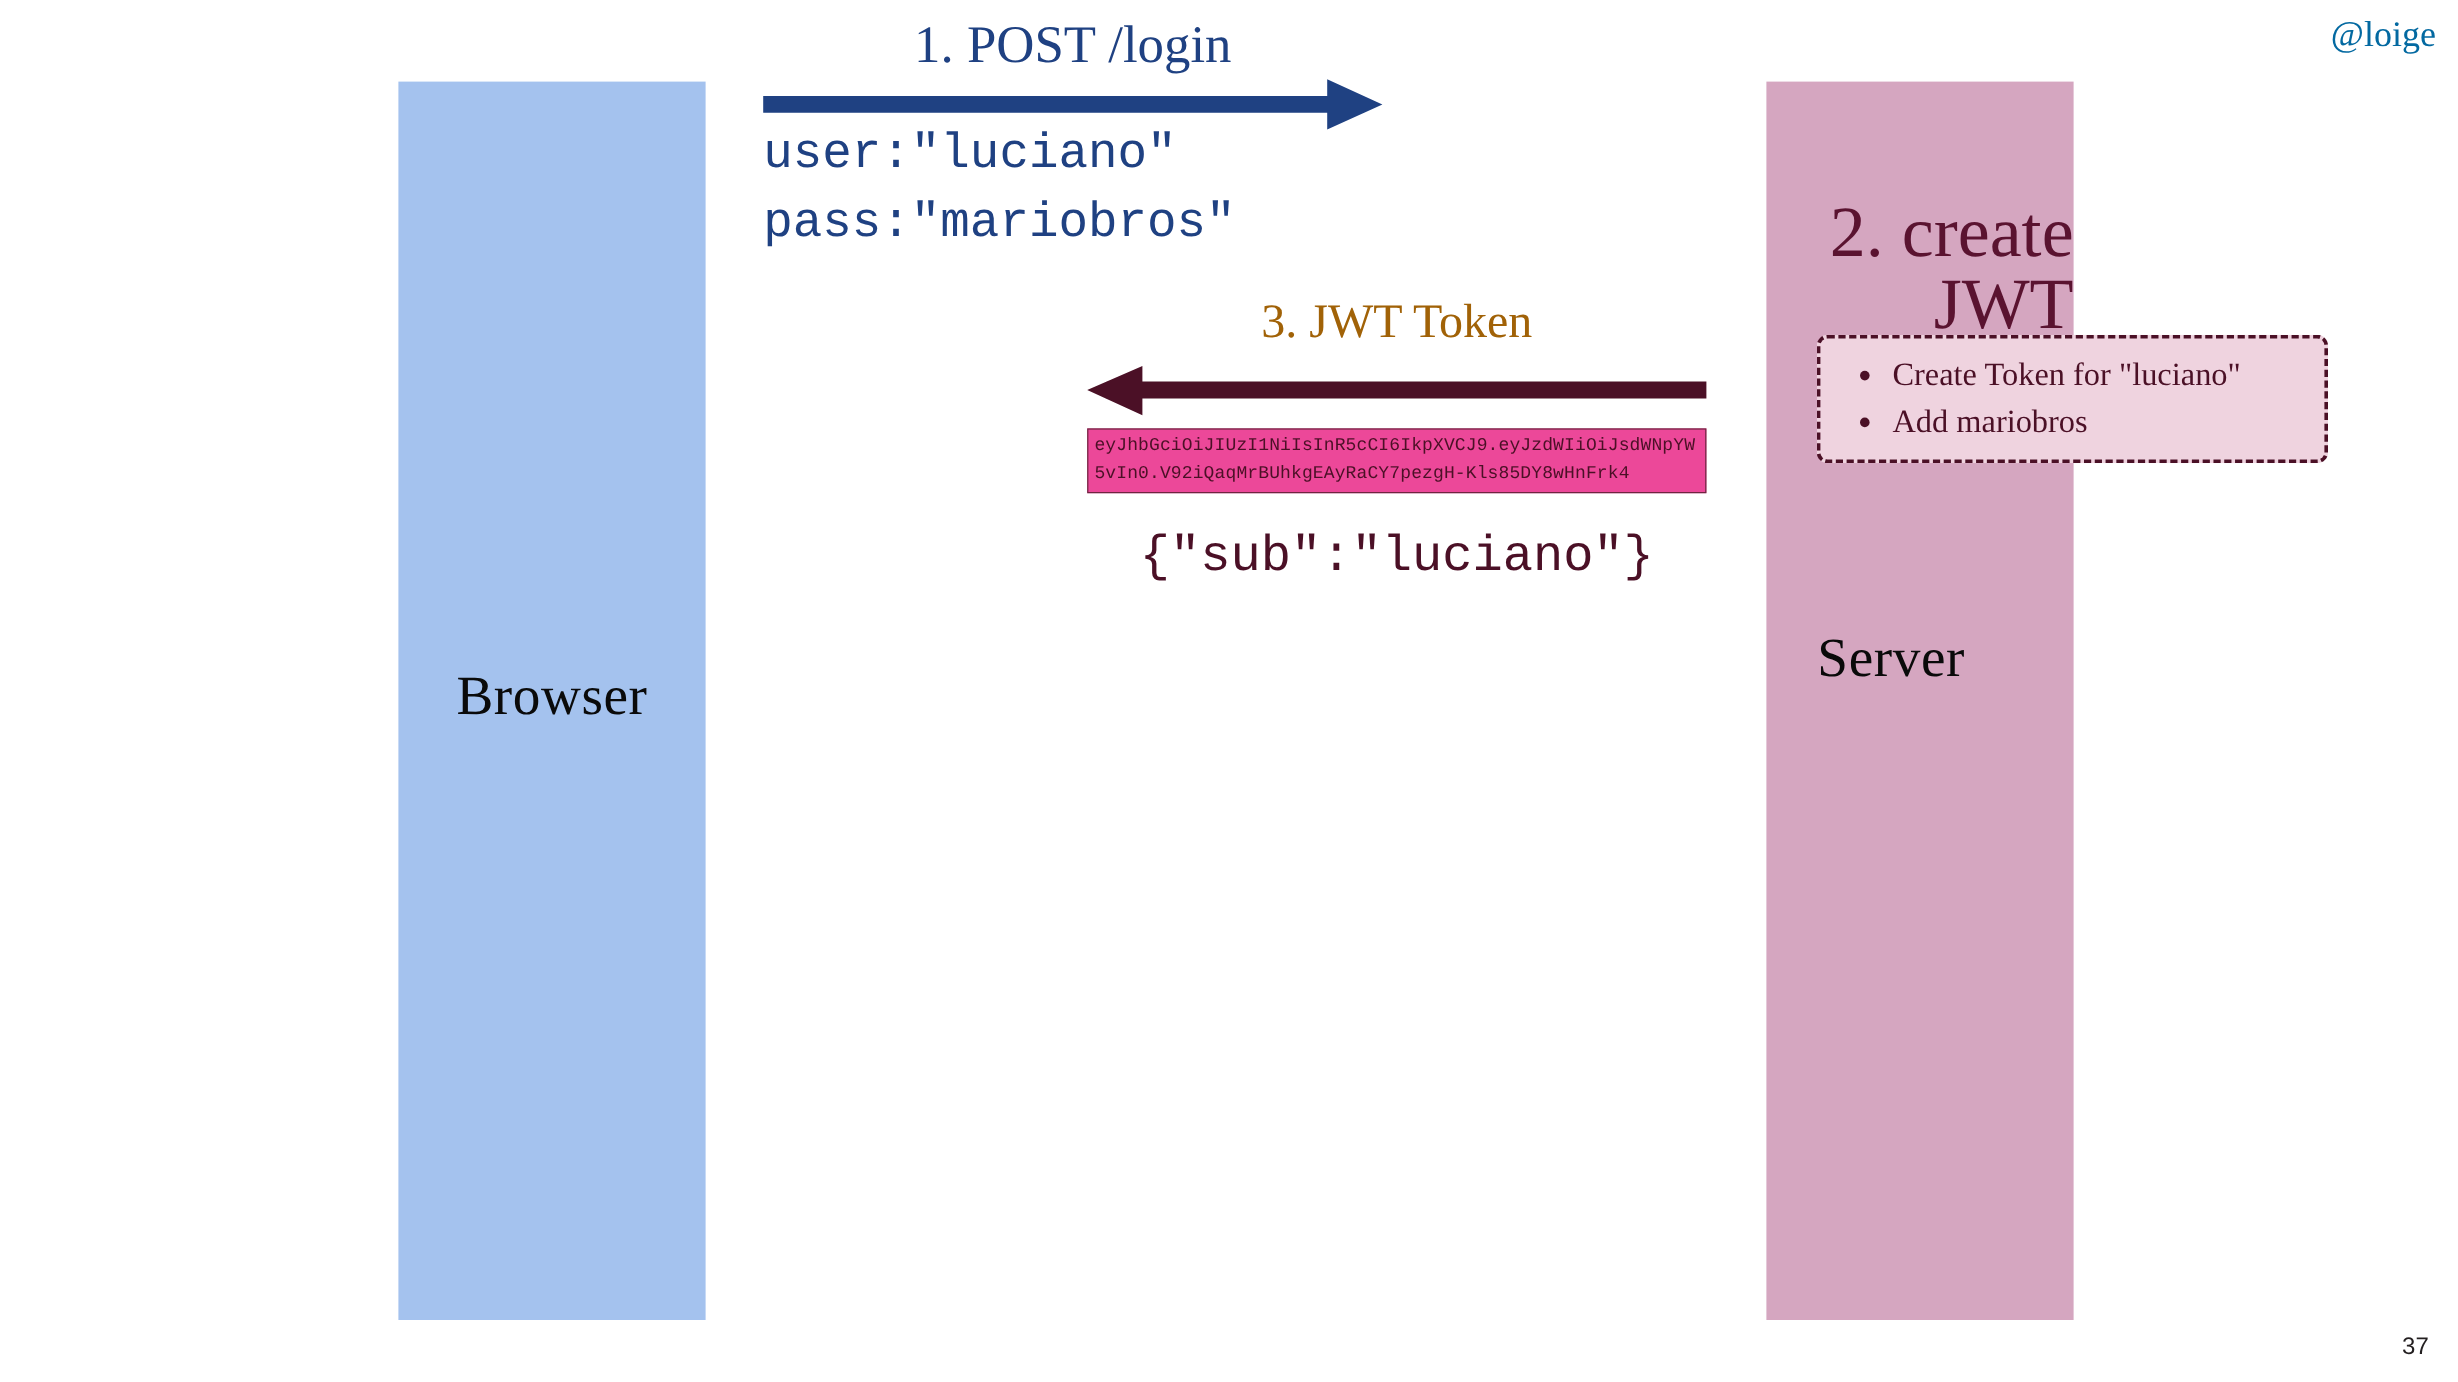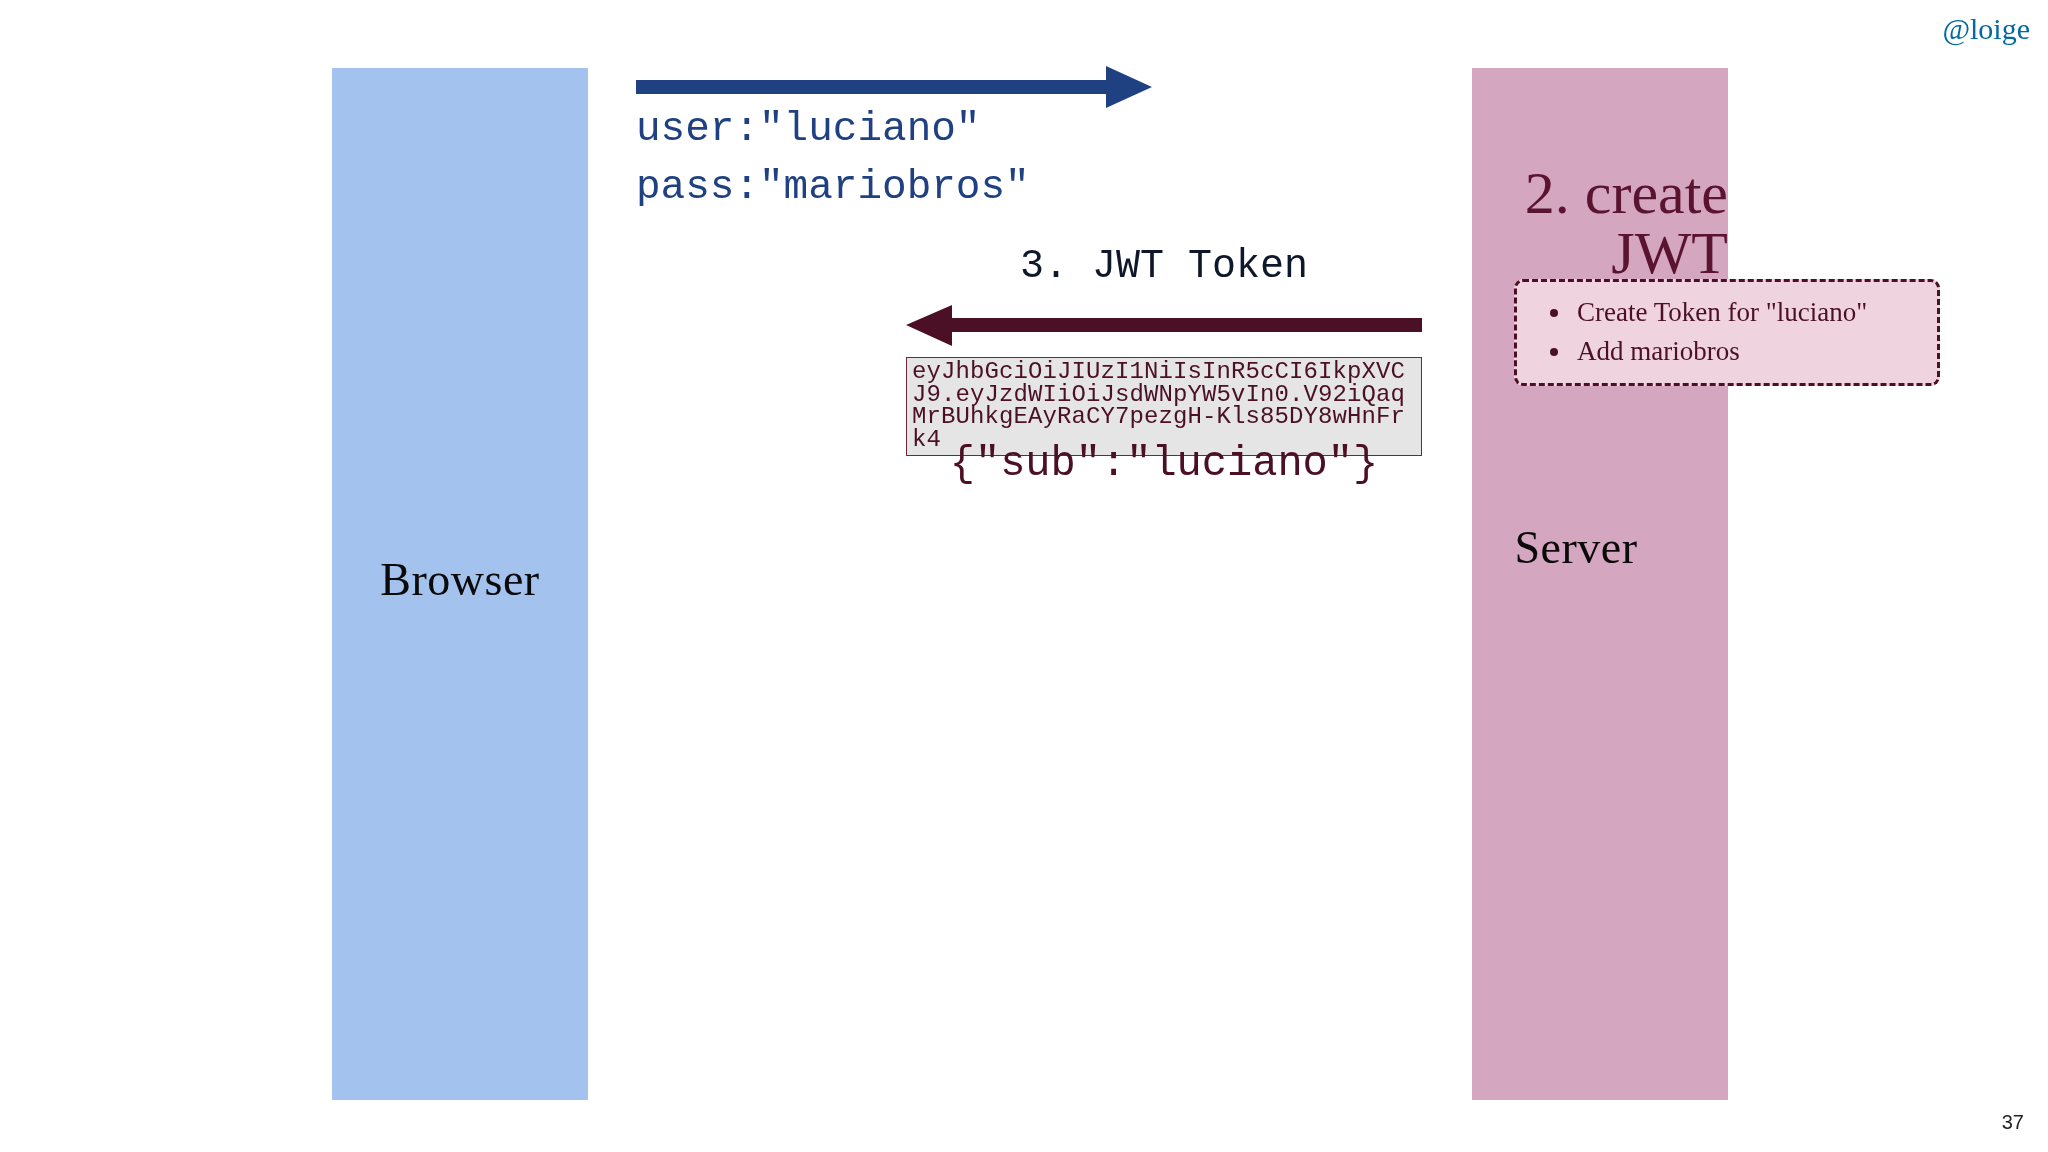--- a/index.html
+++ b/index.html
@@ -69,22 +69,21 @@
     text-align: center;
     font-size: 44px;
     color: #1f4182;
   }
   #step3-label {
     left: 906px;
     top: 244px;
     width: 516px;
     text-align: center;
     font-size: 40px;
-    color: #0f172a;
-    font-family: Liberation Mono, monospace;
+    color: #a16207;
   }
 
   
   #credentials {
     position: absolute;
     left: 636px;
     top: 100px;
     font-family: "Liberation Mono", monospace;
     font-size: 41px;
     line-height: 58px;
@@ -93,24 +92,24 @@
   }
 
   
   #jwt-token-box {
     position: absolute;
     left: 906px;
     top: 357px;
     width: 516px;
     box-sizing: border-box;
     border: 1.5px solid #6d2740;
-    background: #e5e5e5;
+    background: #ec4899;
     padding: 3px 5px 4px 5px;
     font-family: "Liberation Mono", monospace;
-    font-size: 24px;
+    font-size: 15px;
     line-height: 22.5px;
     color: #4b1026;
     letter-spacing: 0.1px;
     word-break: break-all;
   }
   #jwt-payload {
     position: absolute;
     left: 906px;
     top: 440px;
     width: 516px;
@@ -180,20 +179,21 @@
 <div id="slide">
 
   <div id="handle">@loige</div>
 
   <div id="browser-column" class="lifeline"></div>
   <div id="browser-label" class="lifeline-label" style="left:332px; width:256px;margin-top:32px;">Browser</div>
 
   <div id="server-column" class="lifeline"></div>
   <div id="server-label" class="lifeline-label" style="left:1472px; width:208px;">Server</div>
 
+  <div id="step1-label" class="step-caption">1. POST /login</div>
 
   <svg id="arrow-request" class="arrow-svg" width="516" height="50" viewBox="0 0 516 50">
     <path d="M0 18 L470 18 L470 4 L516 25 L470 46 L470 32 L0 32 Z" fill="#1f4182"></path>
   </svg>
 
   <div id="credentials" style="white-space: pre-line;">user:"luciano"
 pass:"mariobros"</div>
 
   <div id="server-step-label" style="white-space: pre-line;">2. create
 JWT</div>

